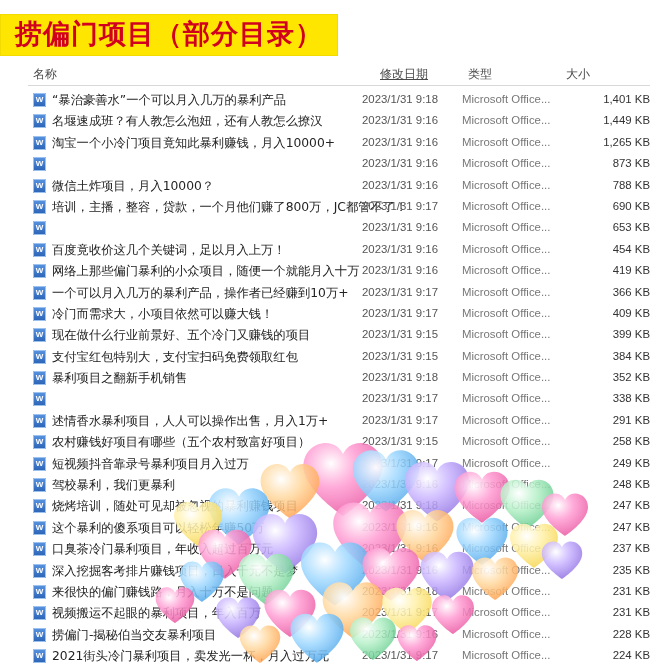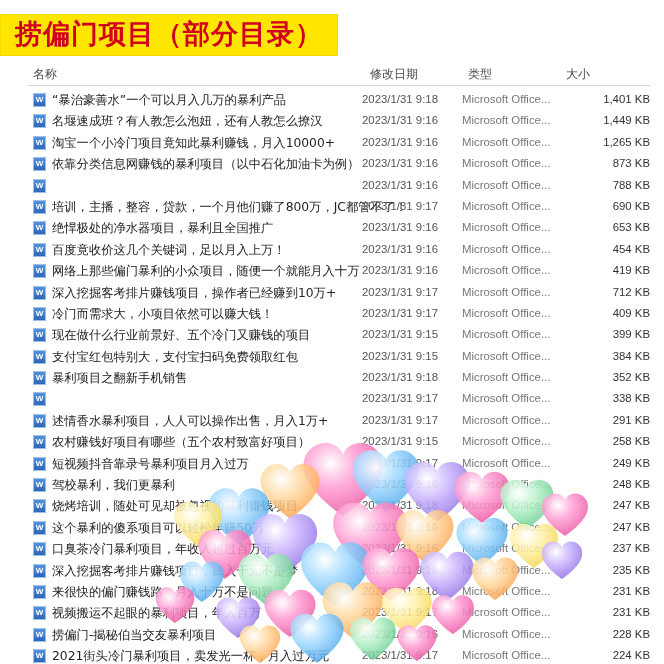--- a/index.html
+++ b/index.html
@@ -49,21 +49,21 @@
     height: 20px;
     color: #4a4a4a;
     font-size: 12px;
   }
   .col-head .c {
     position: absolute;
     top: 0;
     white-space: nowrap;
   }
   .col-head .c-name { left: 33px; }
-  .col-head .c-date { left: 370px; }
+  .col-head .c-date { left: 380px; text-decoration: underline; }
   .col-head .c-type { left: 468px; }
   .col-head .c-size { left: 566px; }
   .head-rule {
     position: absolute;
     top: 85px;
     left: 28px;
     width: 622px;
     height: 1px;
     background: #d8d8d8;
   }
@@ -182,65 +182,64 @@
       </div>
       <div class="row">
         <div class="icon"></div>
         <div class="nm">淘宝一个小冷门项目竟知此暴利赚钱，月入10000+</div>
         <div class="dt">2023/1/31 9:16</div>
         <div class="tp">Microsoft Office...</div>
         <div class="sz">1,265 KB</div>
       </div>
       <div class="row">
         <div class="icon"></div>
-        <div class="nm">依靠分类信息网赚钱的暴利项目（以中石化加油卡为例）</div>
         <div class="dt">2023/1/31 9:16</div>
         <div class="tp">Microsoft Office...</div>
         <div class="sz">873 KB</div>
       </div>
       <div class="row">
         <div class="icon"></div>
+        <div class="nm">微信土炸项目，月入10000？</div>
         <div class="dt">2023/1/31 9:16</div>
         <div class="tp">Microsoft Office...</div>
         <div class="sz">788 KB</div>
       </div>
       <div class="row">
         <div class="icon"></div>
         <div class="nm">培训，主播，整容，贷款，一个月他们赚了800万，JC都管不了！</div>
         <div class="dt">2023/1/31 9:17</div>
         <div class="tp">Microsoft Office...</div>
         <div class="sz">690 KB</div>
       </div>
       <div class="row">
         <div class="icon"></div>
-        <div class="nm">绝悍极处的净水器项目，暴利且全国推广</div>
         <div class="dt">2023/1/31 9:16</div>
         <div class="tp">Microsoft Office...</div>
         <div class="sz">653 KB</div>
       </div>
       <div class="row">
         <div class="icon"></div>
         <div class="nm">百度竟收价这几个关键词，足以月入上万！</div>
         <div class="dt">2023/1/31 9:16</div>
         <div class="tp">Microsoft Office...</div>
         <div class="sz">454 KB</div>
       </div>
       <div class="row">
         <div class="icon"></div>
         <div class="nm">网络上那些偏门暴利的小众项目，随便一个就能月入十万</div>
         <div class="dt">2023/1/31 9:16</div>
         <div class="tp">Microsoft Office...</div>
         <div class="sz">419 KB</div>
       </div>
       <div class="row">
         <div class="icon"></div>
-        <div class="nm">深入挖掘客考排片赚钱项目，操作者已经赚到10万+</div>
-        <div class="dt">2023/1/31 9:17</div>
-        <div class="tp">Microsoft Office...</div>
-        <div class="sz">712 KB</div>
+        <div class="nm">一个可以月入几万的暴利产品，操作者已经赚到10万+</div>
+        <div class="dt">2023/1/31 9:17</div>
+        <div class="tp">Microsoft Office...</div>
+        <div class="sz">366 KB</div>
       </div>
       <div class="row">
         <div class="icon"></div>
         <div class="nm">冷门而需求大，小项目依然可以赚大钱！</div>
         <div class="dt">2023/1/31 9:17</div>
         <div class="tp">Microsoft Office...</div>
         <div class="sz">409 KB</div>
       </div>
       <div class="row">
         <div class="icon"></div>

